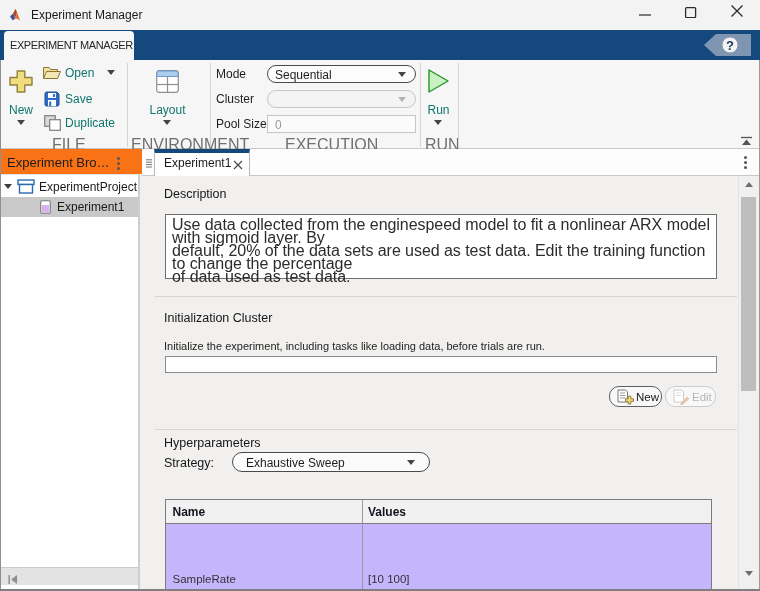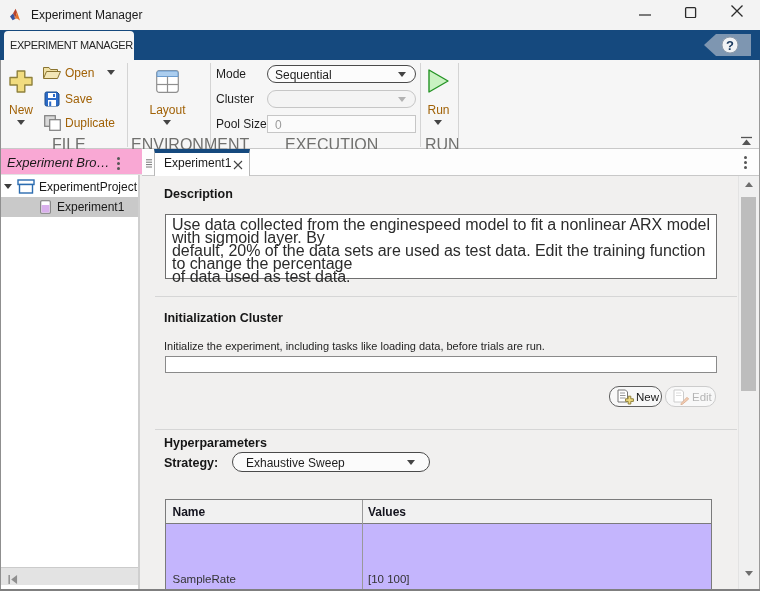--- a/index.html
+++ b/index.html
@@ -10,42 +10,42 @@
 #titlebar { position:absolute; left:0; top:0; width:760px; height:30px; background:#f3f3f3; }
 #title-text { position:absolute; left:31px; top:8px; font-size:12px; color:#1a1a1a; }
 
 #ribbon { position:absolute; left:0; top:30px; width:760px; height:30px; background:#15497e; }
 #ribbontab { position:absolute; left:4px; top:1px; width:130px; height:29px; background:#f6f6f6; border-radius:4px 4px 0 0; }
 #ribbontab span { position:absolute; left:6px; top:8px; font-size:11px; letter-spacing:-0.4px; color:#262626; white-space:nowrap; }
 
 #toolbar { position:absolute; left:0; top:60px; width:760px; height:89px; background:#f6f6f6; border-bottom:1px solid #c9c9c9; }
 .seclabel { position:absolute; top:76px; font-size:16px; color:#70706e;text-align:center; }
 .vsep { position:absolute; top:3px; height:84px; width:1px; background:#d4d4d4; }
-.tool-label { position:absolute; font-size:12px; color:#a16207; }
+.tool-label { position:absolute; font-size:12px; color:#0f766e; }
 .caret { position:absolute; width:0; height:0; border-left:4px solid transparent; border-right:4px solid transparent; border-top:5px solid #444; }
 .caret.lite { border-top-color:#b2b2b2; }
 
 .drop { position:absolute; left:267px; width:149px; height:18px; border-radius:9px; background:#fcfcfc; }
 .field-label { position:absolute; left:216px; font-size:12px; color:#1d1d1d; }
 
 #leftpanel { position:absolute; left:0; top:149px; width:140px; height:440px; background:#ffffff; border-right:2px solid #cfcfcf; }
-#lp-header { position:absolute; left:0; top:0; width:150px; height:26px; background:#f9a8d4; border-bottom:1px solid #e3e3e3;font-style:italic; }
+#lp-header { position:absolute; left:0; top:0; width:150px; height:26px; background:#f97316; border-bottom:1px solid #e3e3e3; }
 #lp-header span { position:absolute; left:7px; top:6px; font-size:13px; color:#1a1a1a; }
 .vdots { position:absolute; width:3px; }
 .vdots i { display:block; width:3px; height:3px; border-radius:50%; background:#555; margin-bottom:2px; }
 .treerow { position:absolute; left:0; width:138px; height:20px; font-size:12px; color:#1a1a1a; }
 #row2 { background:#c9c9c9; }
 #lp-collapse { position:absolute; left:0; top:418px; width:138px; height:18px; background:#e3e3e3; border-top:1px solid #cbcbcb; }
 
 #mainpane { position:absolute; left:142px; top:149px; width:618px; height:440px; background:#f1f0ef; }
 #tabbar { position:absolute; left:0; top:0; width:618px; height:27px; background:#fdfdfd; border-bottom:1px solid #c8c8c8; }
 #doc-tab { position:absolute; left:12px; top:0; width:96px; height:27px; background:#ffffff; border-left:1px solid #b9b9b9; border-right:1px solid #b9b9b9; border-top:4px solid #15497e; }
 #doc-tab span { position:absolute; left:9px; top:3px; font-size:12px; color:#1a1a1a; }
 #content { position:absolute; left:0; top:27px; width:618px; height:413px; background:#f1f0ef; }
-h3.sect { position:absolute; font-size:12.5px; font-weight:bold; color:#161616; }
+h3.sect { position:absolute; font-size:12.5px; font-weight:normal; color:#161616; }
 .hsep { position:absolute; left:13px; width:582px; height:1px; background:#d6d6d6; }
 .para { position:absolute; left:22px; font-size:11px; color:#242424; }
 
 #scroll { position:absolute; left:596px; top:0; width:20px; height:413px; background:#f0f0f0; border-left:1px solid #e3e3e3; }
 #sthumb { position:absolute; left:2px; top:21px; width:15px; height:194px; background:#bdbdbd; }
 .sarrow { position:absolute; left:6px; width:0; height:0; border-left:4.5px solid transparent; border-right:4.5px solid transparent; }
 
 #descbox { position:absolute; left:23px; top:38px; width:552px; height:65px; background:#fff; border:1px solid #6f6f6f; font-size:16px; line-height:13px; color:#2c2c2c; padding:3px 0 0 6px; letter-spacing:-0.05px; }
 #initfield { position:absolute; left:23px; top:180px; width:552px; height:17px; background:#fff; border:1px solid #8a8a8a; }
 .btn { position:absolute; top:210px; height:21px; border-radius:10px; background:#f8f8f8; font-size:11.5px; }

